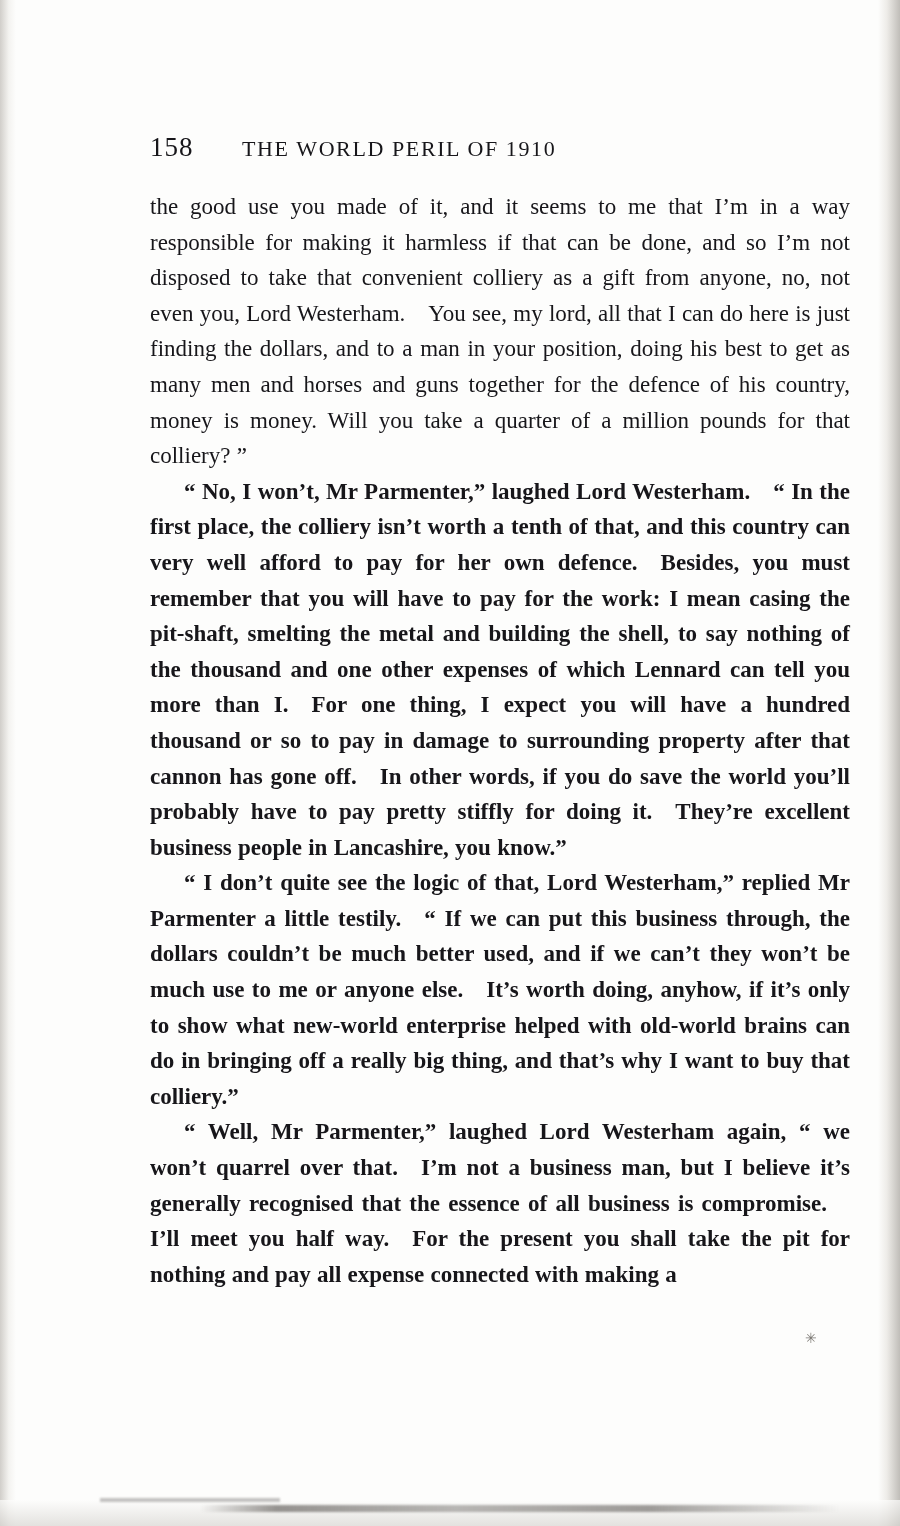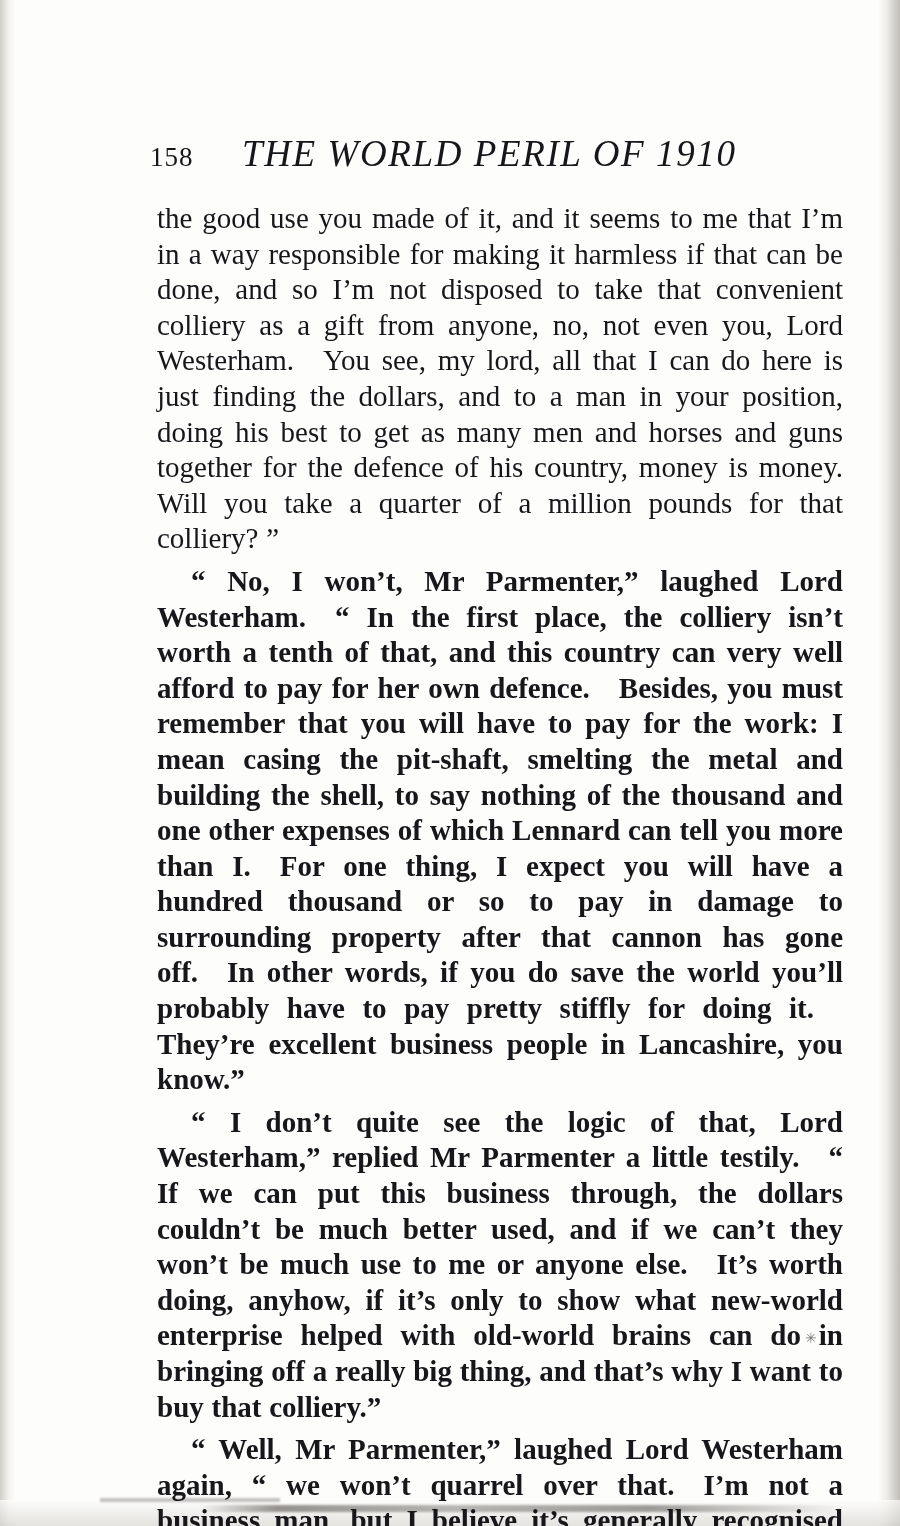--- a/index.html
+++ b/index.html
@@ -79,29 +79,28 @@
     margin-bottom: 26px;
     letter-spacing: .3px;
   }
   .folio {
     font-size: 27px;
     width: 92px;
     flex: 0 0 92px;
     letter-spacing: 1px;
   }
   .running-head {
-    font-size: 37px;
+    font-size: 22px;
     letter-spacing: 1.6px;
     white-space: nowrap;
-    font-style: italic;
   }
 
   p.body-par {
-    margin: 7px;
-    font-size: 29px;
+    margin: 0;
+    font-size: 23px;
     line-height: 35.6px;
     text-align: justify;
     text-justify: inter-word;
     word-spacing: .5px;
     -webkit-hyphens: none;
     hyphens: none;
   }
   p.body-par.indent {
     text-indent: 34px;
     font-weight: bold;

